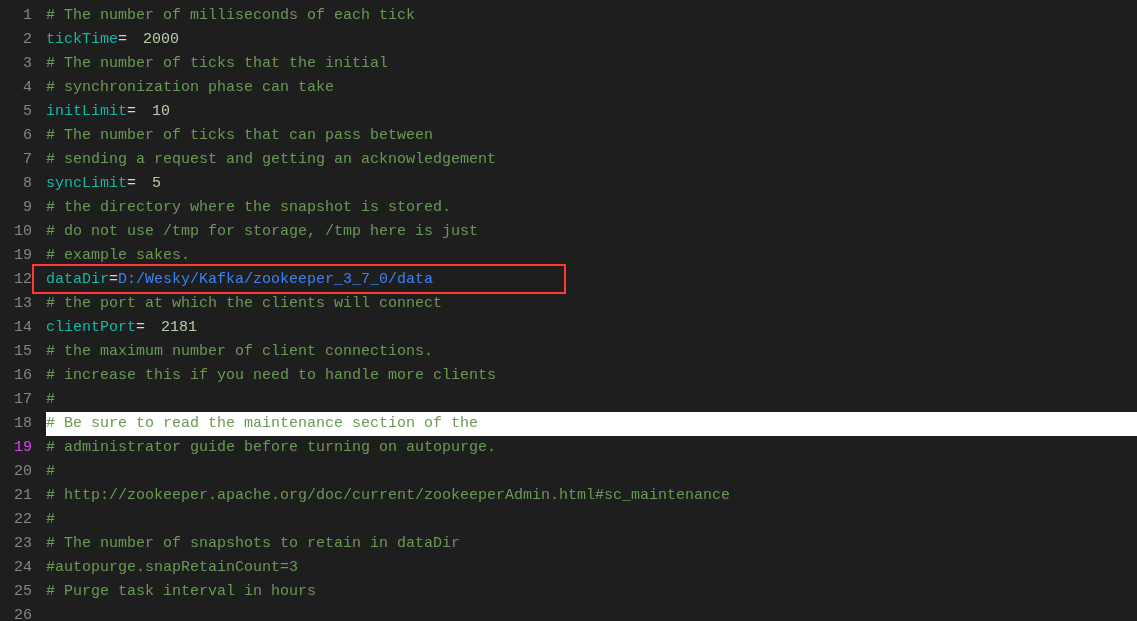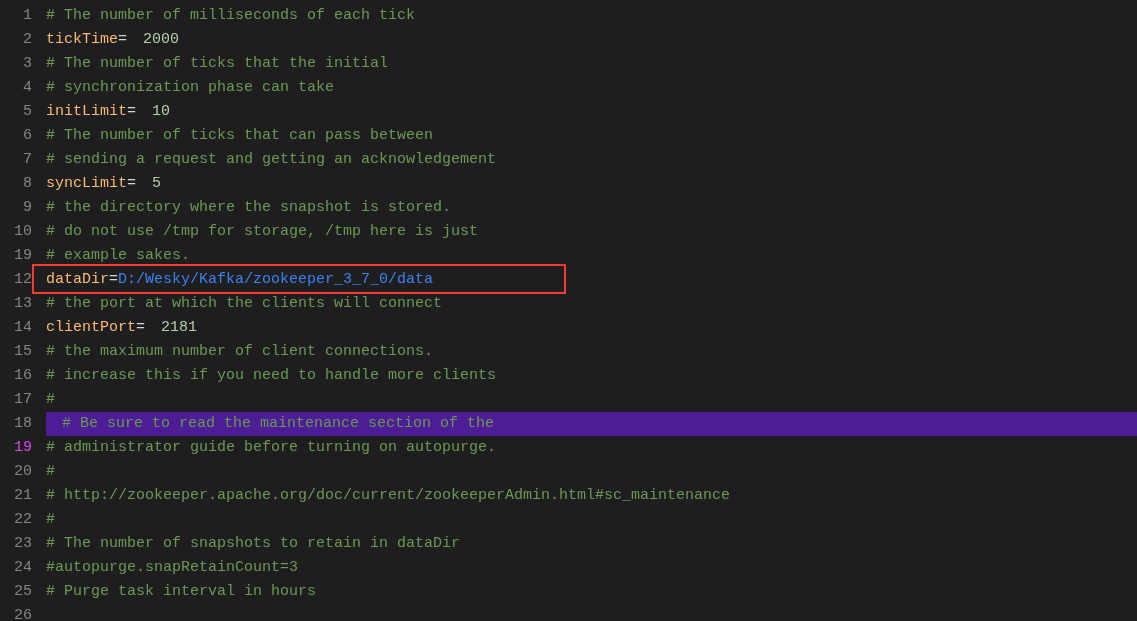--- a/index.html
+++ b/index.html
@@ -26,24 +26,24 @@
     user-select: none;
     min-width: 46px;
   }
   .gutter .ln { height: 24px; }
   .code {
     flex: 1;
     padding: 4px 0;
     position: relative;
   }
   .code .row { height: 24px; white-space: pre; position: relative; }
-  .row.current { background: #4c1d95; padding-left: 16px; }
+  .row.current { background: #ffffff; }
   .gutter .ln.current { color: #d946ef; }
   .comment { color: #6a9955; }
-  .key { color: #fdba74; }
+  .key { color: #14b8a6; }
   .op { color: #d4d4d4; }
   .val { color: #3b82f6; }
   .num { color: #b5cea8; margin-left: 16px; }
   .link { }
   .hlbox {
     position: absolute;
     border: 2px solid #ff3b30;
     pointer-events: none;
     left: -14px;
     top: 264px;

